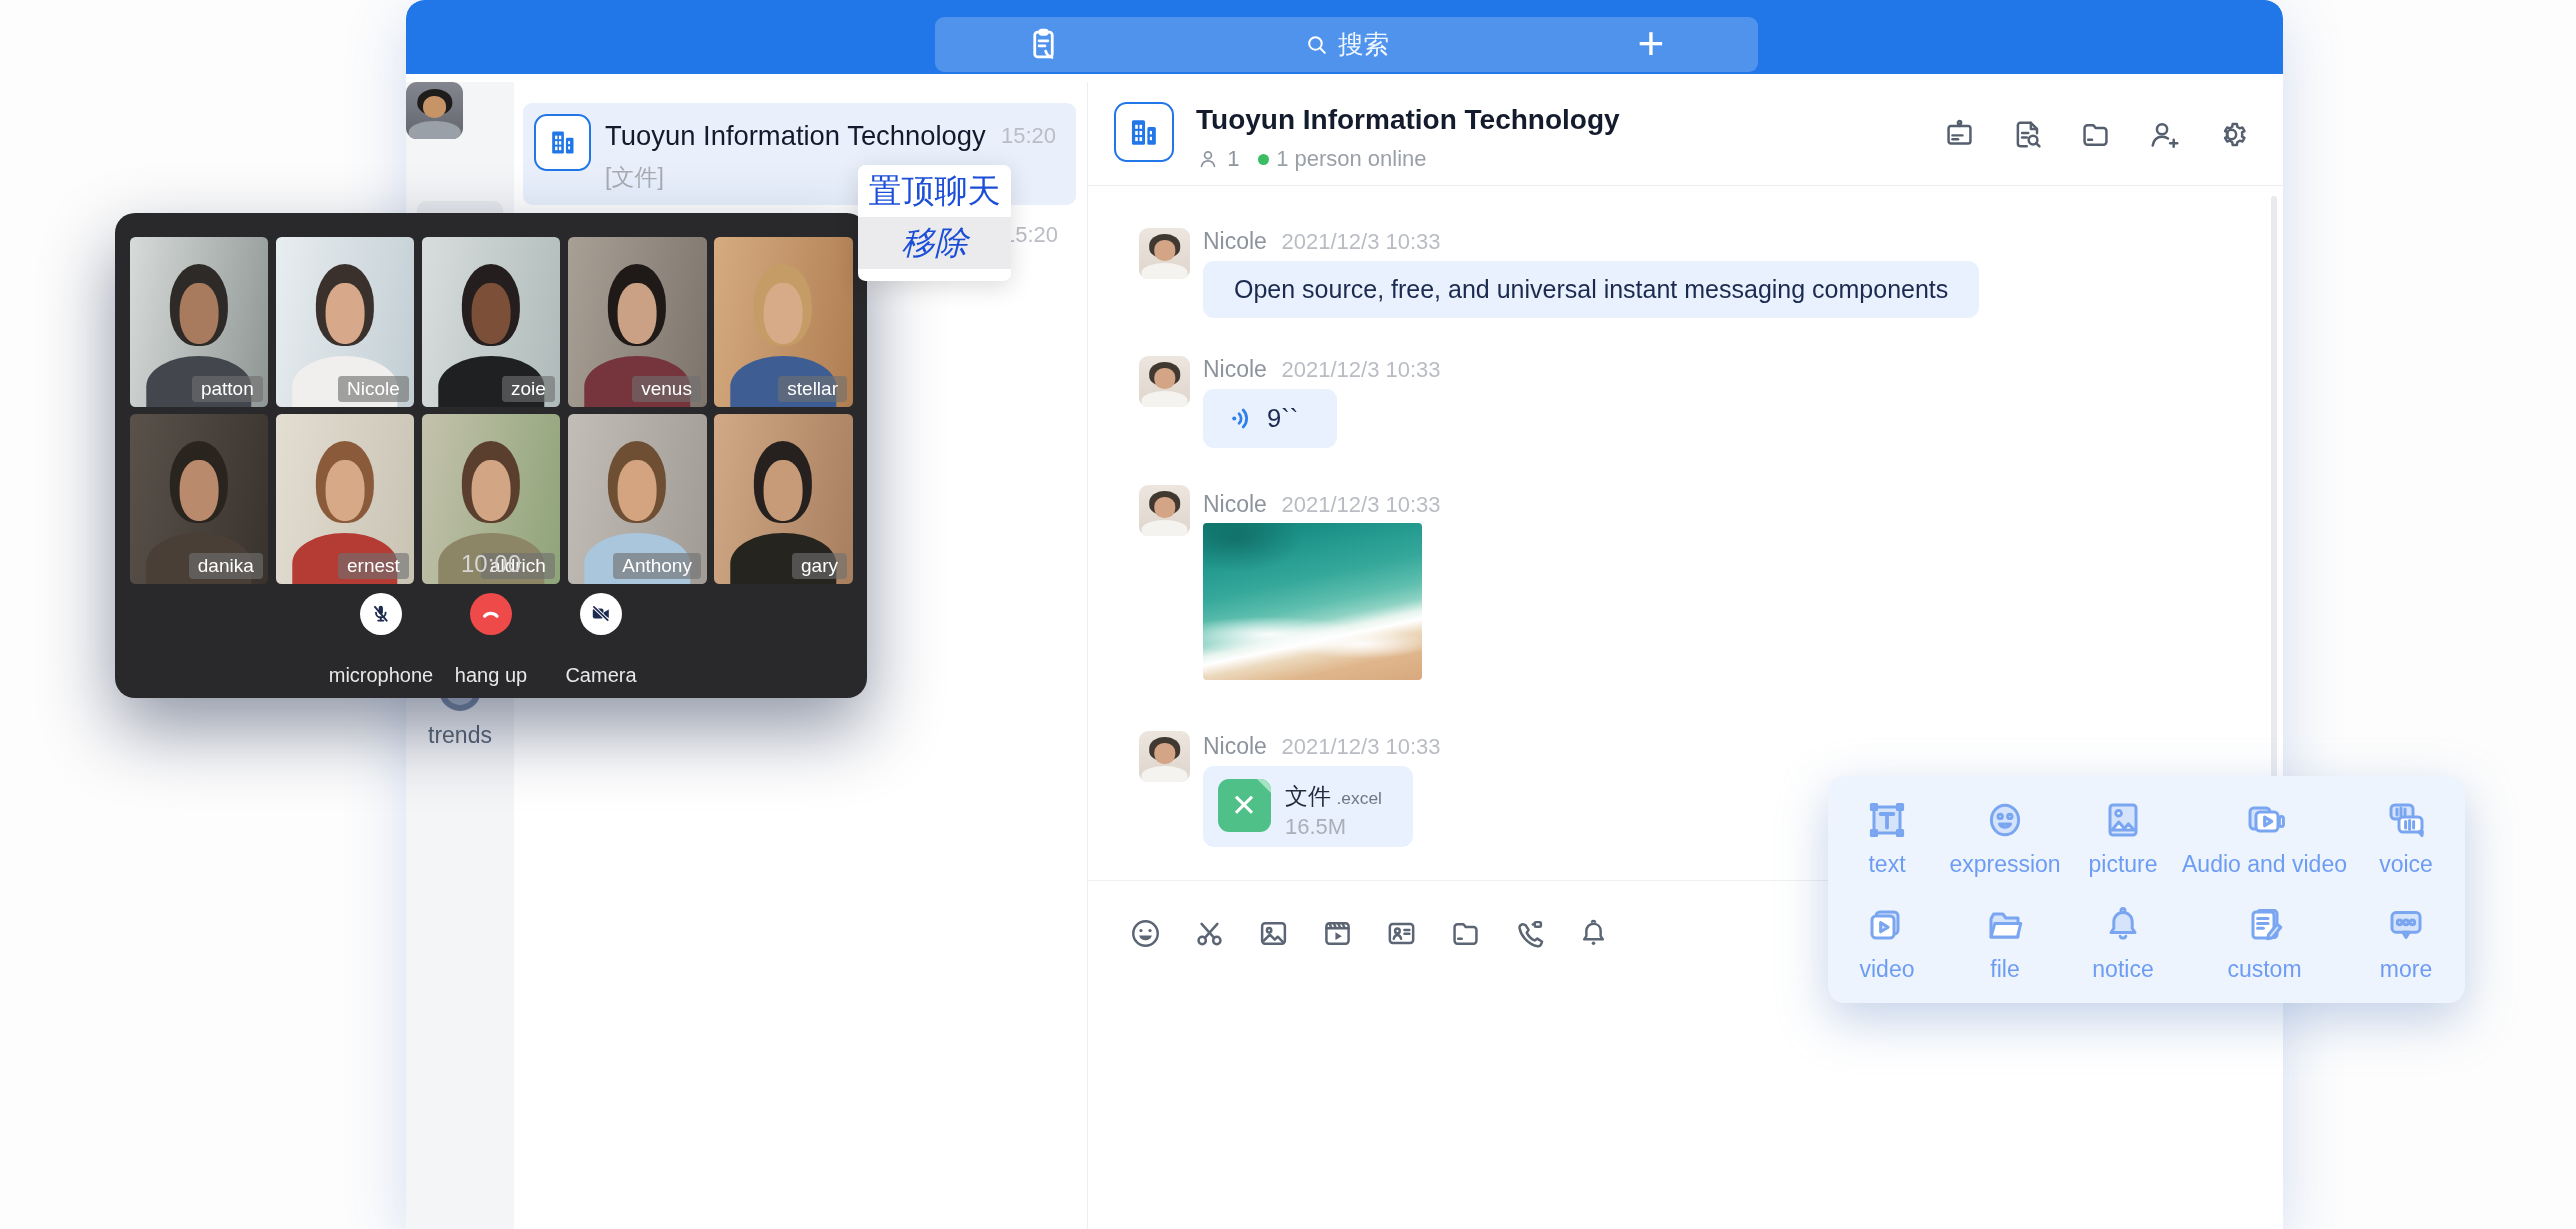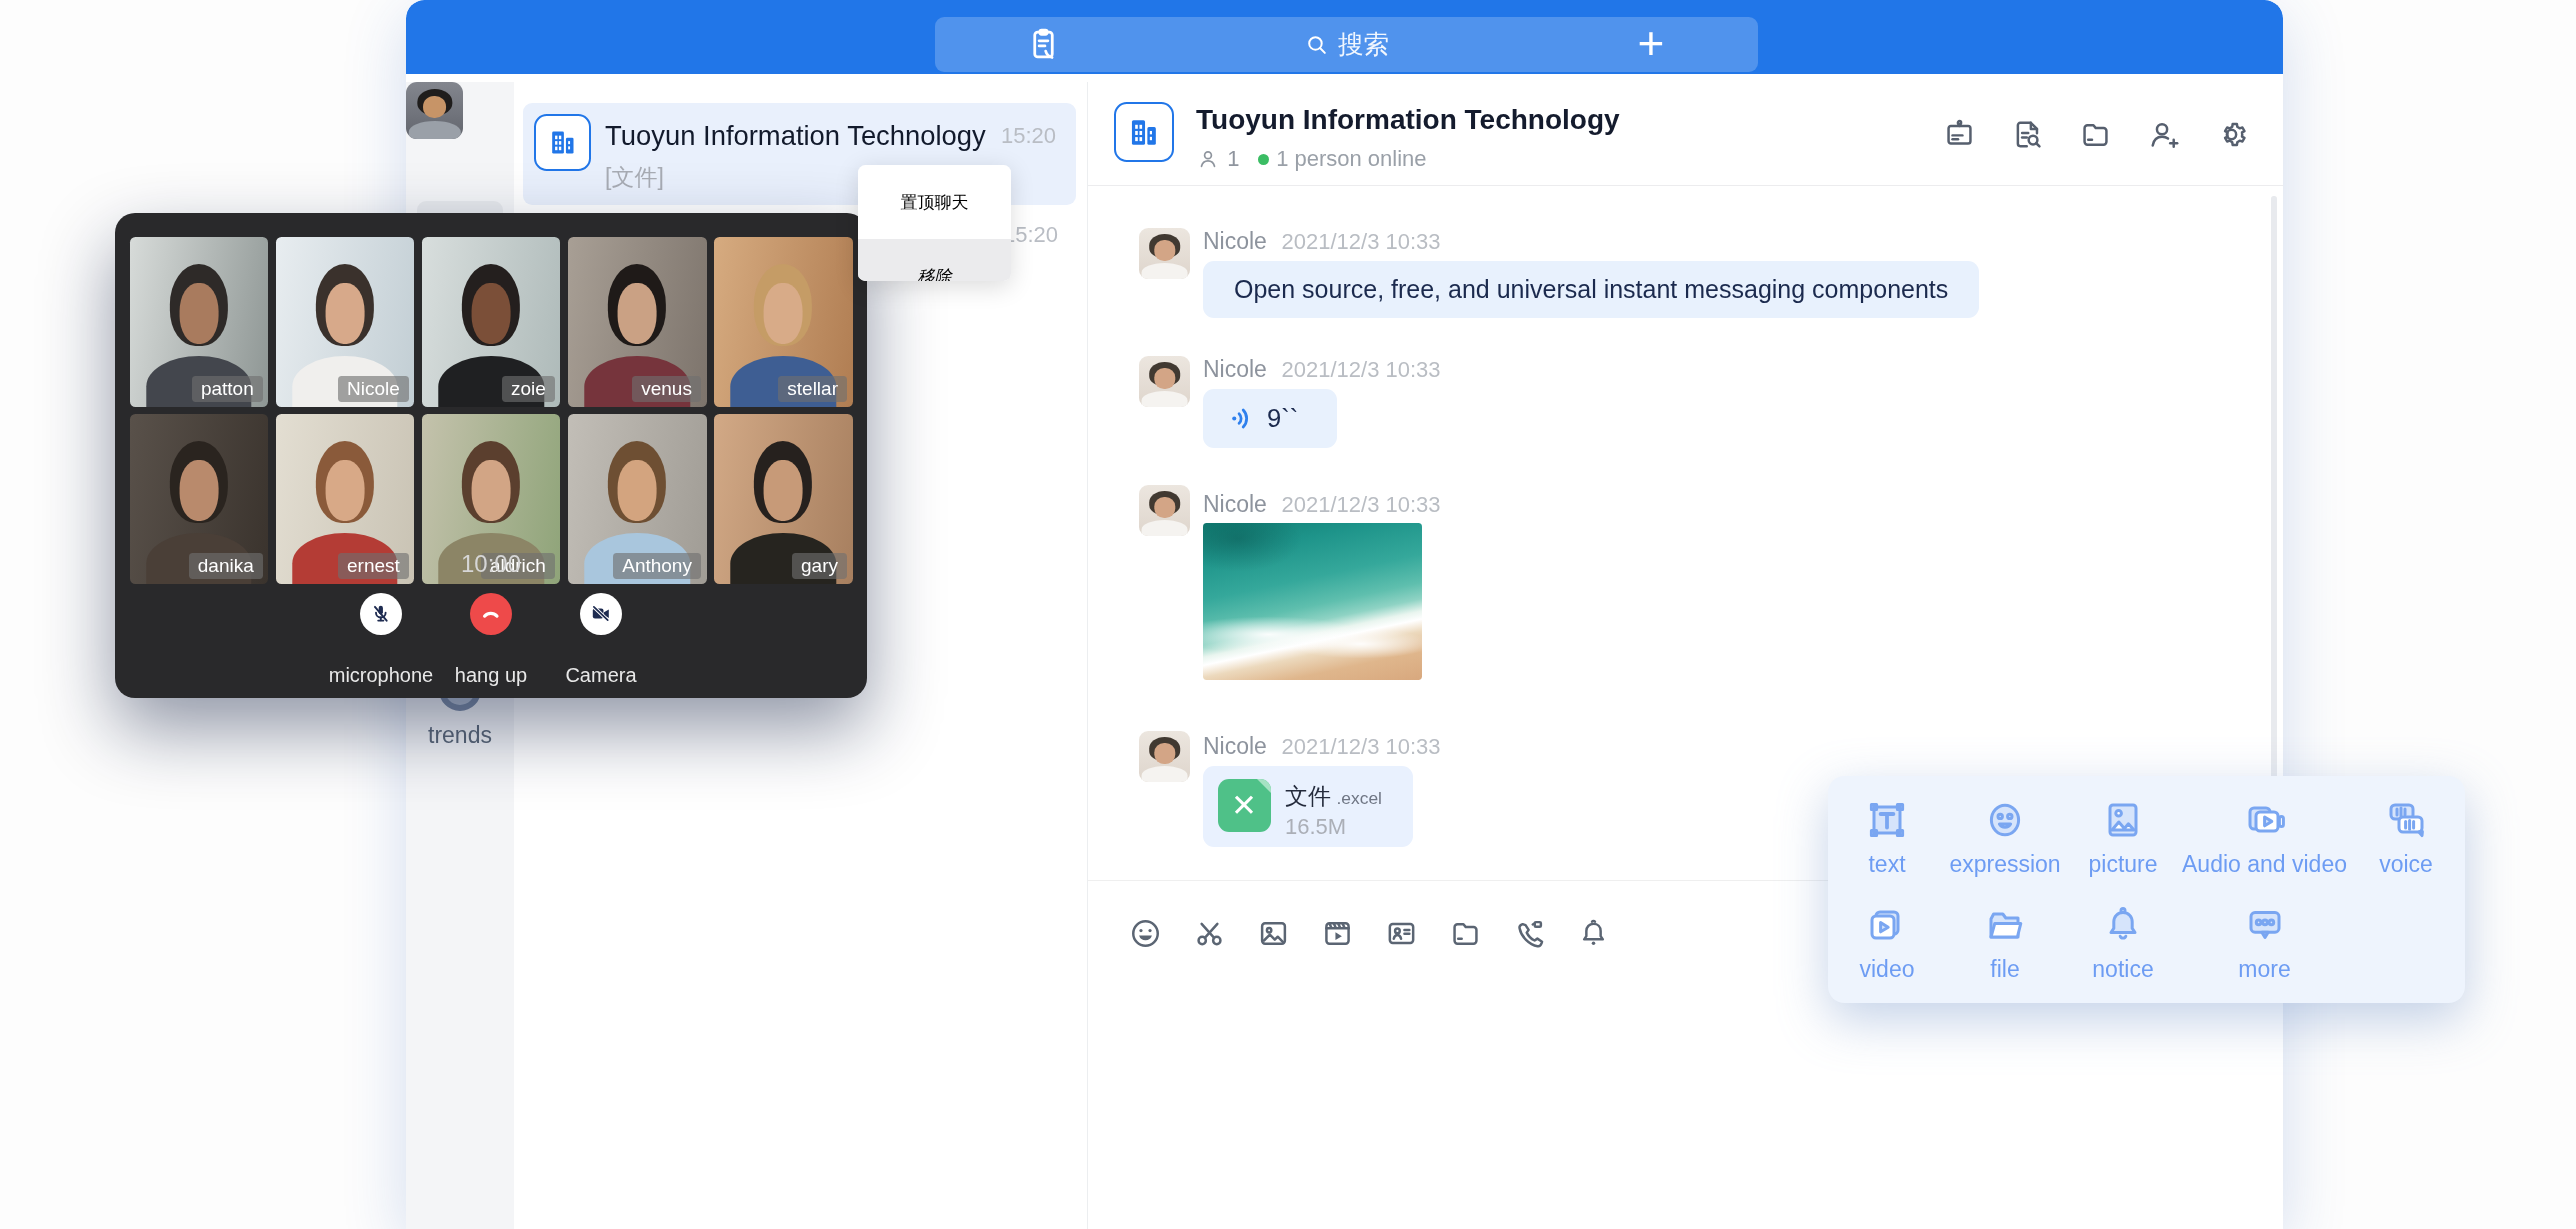--- a/index.html
+++ b/index.html
@@ -56,21 +56,21 @@
   .excel-fold{position:absolute;right:0;top:0;width:0;height:0;border-top:14.6px solid #a5e3c3;border-left:14.6px solid rgba(0,0,0,0);border-top-right-radius:11px;}
   .f-name{position:absolute;left:82px;top:14.6px;font-size:23px;color:#242b3c;white-space:nowrap;}
   .f-ext{font-size:17.4px;color:#6f7684;margin-left:5.5px;}
   .f-size{position:absolute;left:82px;top:48px;font-size:22px;color:#abafb7;}
   .scrollthumb{position:absolute;right:7.3px;top:114px;width:5.5px;height:668px;background:#e8eaee;border-radius:2.7px;}
   
   .msg-toolbar{position:absolute;left:0;top:798px;width:100%;border-top:1.8px solid #efefef;box-sizing:border-box;}
   .tb-icons{position:absolute;left:40px;top:35px;display:flex;gap:29px;}
   
   .ctx-menu{position:absolute;left:858px;top:165px;width:153px;height:116px;background:#fff;border-radius:7.3px;box-shadow:0 5.5px 24px rgba(0,0,0,.14);z-index:6;overflow:hidden;}
-  .cm-item{height:74px;display:flex;align-items:center;justify-content:center;font-size:17px;color:#000000;}
+  .cm-item{height:52px;display:flex;align-items:center;justify-content:center;font-size:33px;color:#1d4ed8;}
   .cm-hover{background:#ebebed;font-style:italic;}
   
   .call{position:absolute;left:115px;top:213px;width:752px;height:485px;background:#29292b;border-radius:20px;box-shadow:0 31px 73px rgba(10,25,60,.45);z-index:5;}
   .tiles{position:absolute;left:14.6px;top:24px;width:723px;display:grid;grid-template-columns:repeat(5,1fr);gap:7.3px;}
   .tile{position:relative;height:170px;border-radius:5.5px;overflow:hidden;background:linear-gradient(100deg,var(--bg1),var(--bg2));}
   .tile-label{position:absolute;right:5.5px;bottom:5.5px;background:rgba(112,112,112,.62);color:#fff;font-size:19px;padding:1.8px 9.1px;border-radius:3.7px;}
   .pfig{position:absolute;inset:0;}
   .pfig .hair{position:absolute;left:50%;top:16%;width:42%;height:48%;transform:translateX(-50%);border-radius:50% 50% 44% 44%;background:var(--hair);}
   .pfig .head{position:absolute;left:50%;top:27%;width:28%;height:36%;transform:translateX(-50%);border-radius:46%;background:var(--skin);}
   .pfig .torso{position:absolute;left:50%;bottom:-6%;width:76%;height:36%;transform:translateX(-50%);border-radius:50% 50% 0 0;background:var(--shirt);}
@@ -522,20 +522,31 @@
     <div class="p-cell">
       <svg width="48" height="48" viewBox="0 0 24 24">
         <path class="pic pfill" d="M12 5.8c-2.7 0-4.6 2-4.6 4.6v3.2L6 15.8h12l-1.4-2.2v-3.2c0-2.6-1.9-4.6-4.6-4.6z"></path>
         <circle class="pic" cx="12" cy="4.7" r="1" fill="#eef4fd"></circle>
         <path class="pic" d="M10.6 17.6a1.5 1.5 0 0 0 2.8 0"></path>
       </svg>
       <div class="p-label">notice</div>
     </div>
     <div class="p-cell">
       <svg width="48" height="48" viewBox="0 0 24 24">
+        <rect class="pic pfill" x="8" y="4.8" width="10" height="13.5" rx="1.5"></rect>
+        <rect class="pic wfill" x="6" y="5.5" width="10.5" height="13" rx="1.5"></rect>
+        <line class="pic" x1="8.3" y1="8.8" x2="13.5" y2="8.8"></line>
+          <line class="pic" x1="8.3" y1="11.2" x2="13.5" y2="11.2"></line>
+          <line class="pic" x1="8.3" y1="13.6" x2="11.2" y2="13.6"></line>
+        <path class="pic pfill" d="M13.8 16.8l4.2-5.2 1.9 1.5-4.2 5.2-2.4.6z"></path>
+      </svg>
+      <div class="p-label">custom</div>
+    </div>
+    <div class="p-cell">
+      <svg width="48" height="48" viewBox="0 0 24 24">
         <rect class="pic pfill" x="5" y="5.8" width="14" height="9.8" rx="2"></rect>
         <path class="pic pfill" d="M10.4 15.6l1.6 2.6 1.6-2.6z"></path>
         <circle class="pic" cx="8.8" cy="10.7" r="1.15" fill="#fff"></circle>
           <circle class="pic" cx="12" cy="10.7" r="1.15" fill="#fff"></circle>
           <circle class="pic" cx="15.2" cy="10.7" r="1.15" fill="#fff"></circle>
       </svg>
       <div class="p-label">more</div>
     </div>
   </div>
 

